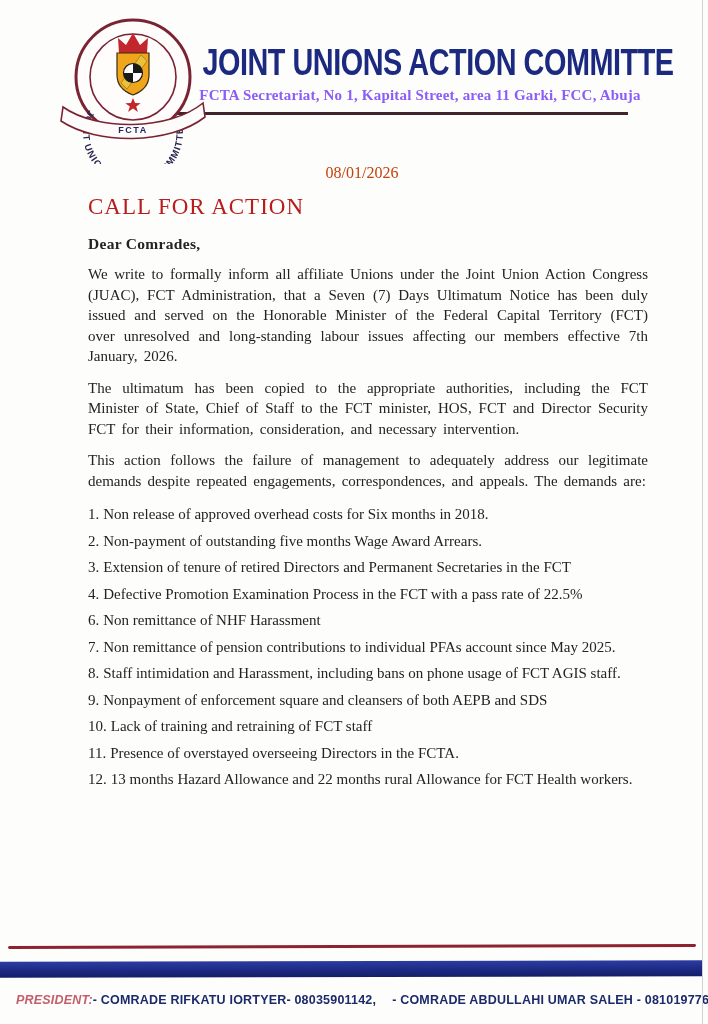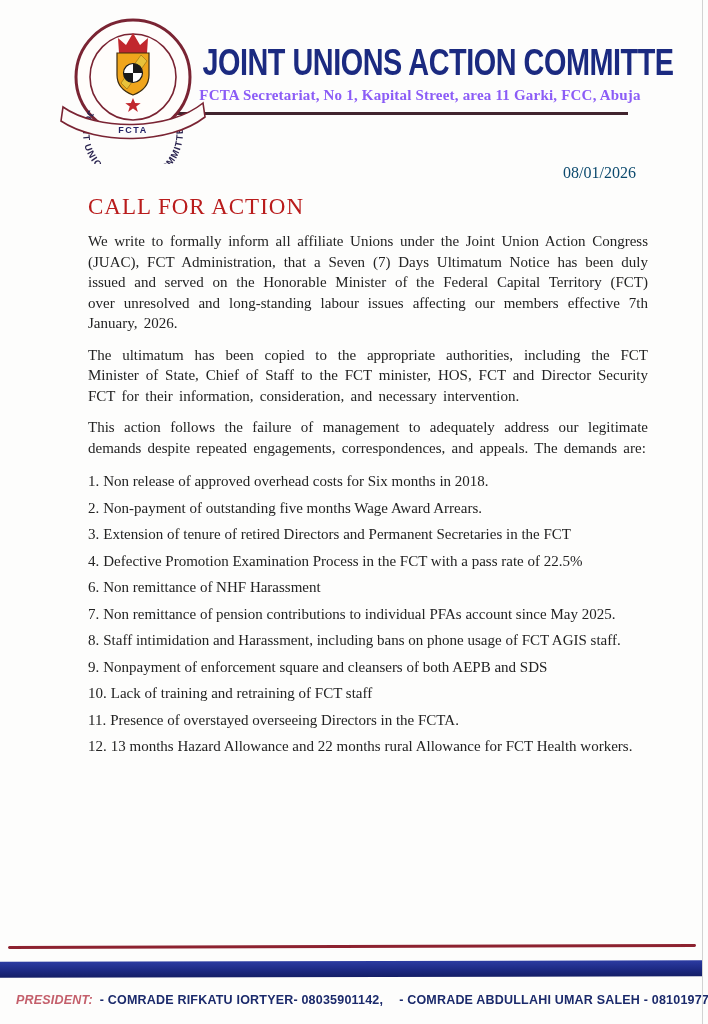--- a/index.html
+++ b/index.html
@@ -17,36 +17,36 @@
     font-family:"Liberation Sans", sans-serif;font-weight:bold;font-size:31px;
     color:#1b2a80;letter-spacing:-.5px;white-space:nowrap;
     transform:scale(.93,1.18);transform-origin:center top;margin:0;
   }
   .org-address{
     margin-top:9px;font-weight:bold;font-size:15px;color:#8b5cf6;letter-spacing:.2px;
   }
   .header-rule{position:absolute;left:92px;top:112px;width:536px;height:3px;background:#41242e;z-index:1;}
   
   .content{position:absolute;left:88px;top:164px;width:560px;}
-  .date-row{text-align:right;padding-right:12px;font-size:16px;color:#0c4a6e;}
+  .date-row{text-align:center;padding-right:12px;font-size:16px;color:#c2410c;}
   .doc-title{margin:12px 0 0 0;font-size:23px;font-weight:normal;letter-spacing:1px;color:#b91c1c;}
   .salutation{margin:15px 0 0 0;font-weight:bold;font-size:15.5px;letter-spacing:.3px;}
   .para{margin:11px 0 0 0;font-size:15px;line-height:20.5px;text-align:justify;word-spacing:2.5px;}
   .demands{margin-top:10px;font-size:15px;}
   .demand{line-height:26.5px;padding-left:23px;text-indent:-23px;}
   .demand.no-hang{padding-left:0;text-indent:0;}
   .demand .num{margin-right:4px;}
   
   .foot-rule-red{position:absolute;left:8px;top:945px;width:688px;height:3px;background:#8d2230;transform:rotate(-.15deg);border-radius:2px;}
   .foot-bar-blue{position:absolute;left:0;top:961px;width:703px;height:16px;background:linear-gradient(180deg,#2c3ca2 0%,#1d2a84 55%,#141e66 100%);transform:rotate(-.12deg);}
   .footer-line{
     position:absolute;left:16px;top:993px;width:684px;white-space:nowrap;
     font-family:"Liberation Sans", sans-serif;font-weight:bold;font-size:12.5px;color:#1b2a6b;letter-spacing:.2px;
   }
-  .footer-line .president{color:#c4606c;font-style:italic;margin-right:7px;}
+  .footer-line .president{color:#c4606c;font-style:italic;}
   .footer-line .officer2{margin-left:16px;}
 </style>
 </head>
 <body>
 
 <div class="page">
 
   <div class="header-rule"></div>
 
   <svg class="seal" viewBox="0 0 154 150" aria-hidden="true">
@@ -76,20 +76,21 @@
   </svg>
 
   <div class="org-block">
     <h1 class="org-name">JOINT UNIONS ACTION COMMITTE</h1>
     <div class="org-address">FCTA Secretariat, No 1, Kapital Street, area 11 Garki, FCC, Abuja</div>
   </div>
 
   <div class="content">
     <div class="date-row">08/01/2026</div>
     <h2 class="doc-title">CALL FOR ACTION</h2>
+    <p class="salutation">Dear Comrades,</p>
 
     <p class="para">We write to formally inform all affiliate Unions under the Joint Union Action Congress (JUAC), FCT Administration, that a Seven (7) Days Ultimatum Notice has been duly issued and served on the Honorable Minister of the Federal Capital Territory (FCT) over unresolved and long-standing labour issues affecting our members effective 7th January, 2026.</p>
     <p class="para">The ultimatum has been copied to the appropriate authorities, including the FCT Minister of State, Chief of Staff to the FCT minister, HOS, FCT and Director Security FCT for their information, consideration, and necessary intervention.</p>
     <p class="para">This action follows the failure of management to adequately address our legitimate demands despite repeated engagements, correspondences, and appeals. The demands are:</p>
 
     <div class="demands">
       <div class="demand"><span class="num">1.</span><span>Non release of approved overhead costs for Six months in 2018.</span></div>
       <div class="demand"><span class="num">2.</span><span>Non-payment of outstanding five months Wage Award Arrears.</span></div>
       <div class="demand"><span class="num">3.</span><span>Extension of tenure of retired Directors and Permanent Secretaries in the FCT</span></div>
       <div class="demand"><span class="num">4.</span><span>Defective Promotion Examination Process in the FCT with a pass rate of 22.5%</span></div>

